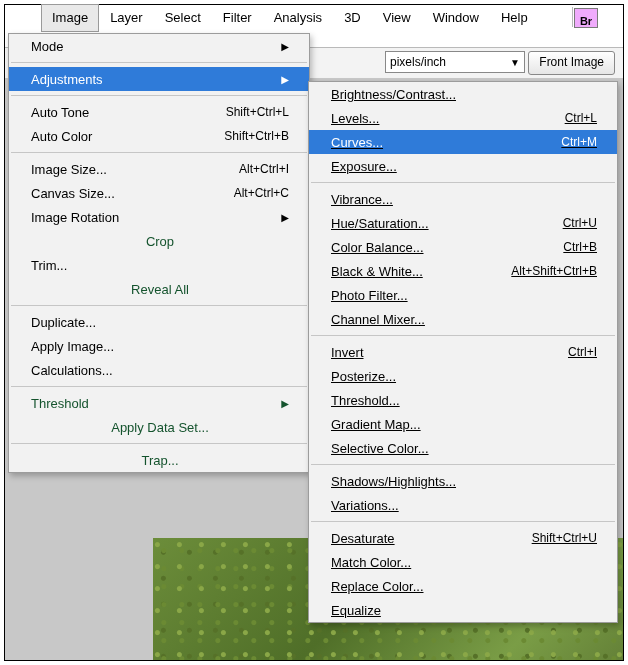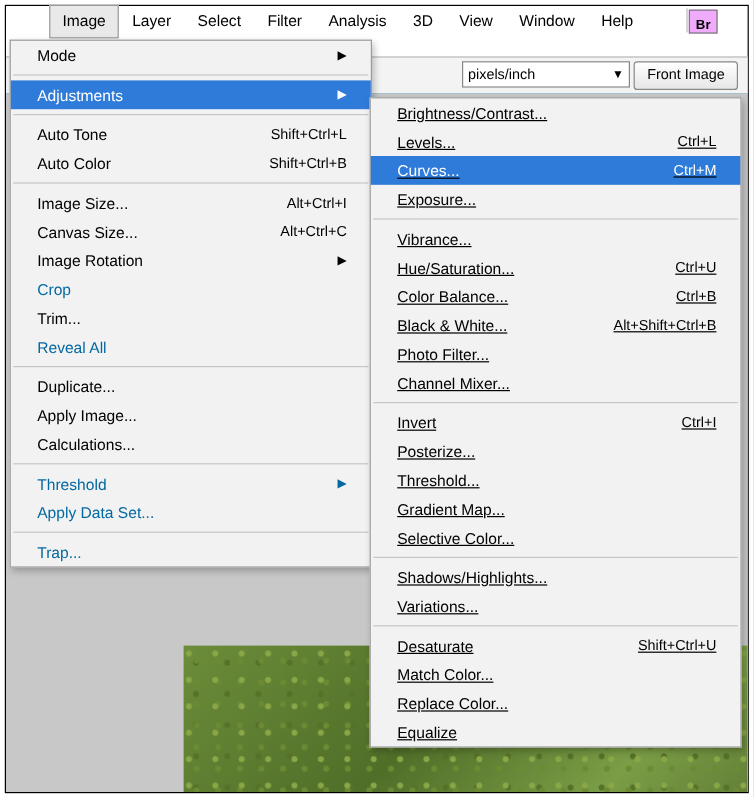--- a/index.html
+++ b/index.html
@@ -22,21 +22,21 @@
     background:
       radial-gradient(circle at 20% 30%, #8aa747 2px, transparent 3px),
       radial-gradient(circle at 60% 70%, #6b8a33 2px, transparent 3px),
       radial-gradient(circle at 40% 55%, #567128 2px, transparent 3px),
       linear-gradient(135deg,#6c8d3a,#4f6e28 40%,#7a9d46 70%,#566f2e);
     background-size:22px 22px,18px 18px,26px 26px,100% 100%;
   }
   
   .menu1{position:absolute;left:8px;top:33px;width:300px;background:#f2f2f2;border:1px solid #9c9c9c;box-shadow:2px 3px 6px rgba(0,0,0,0.25);}
   .menu1 .mrow, .menu2 .mrow{display:flex;align-items:center;height:24px;padding:0 20px 0 22px;white-space:nowrap;}
-  .mrow.d{color:#0369a1;}
+  .mrow.d{color:#14532d;justify-content:center;}
   .mrow .lab{flex:0 0 auto;}
   .mrow .acc{margin-left:auto;font-size:12px;}
   .mrow .ar{margin-left:auto;font-size:10px;}
   .mrow.hl{background:#2f7bd9;color:#ffffff;}
   .msep{height:1px;background:#c6c6c6;margin:4px 2px;}
   
   .menu2{position:absolute;left:308px;top:81px;width:308px;background:#f2f2f2;border:1px solid #9c9c9c;box-shadow:2px 3px 6px rgba(0,0,0,0.25);text-decoration:underline;}
 </style>
 </head>
 <body>

